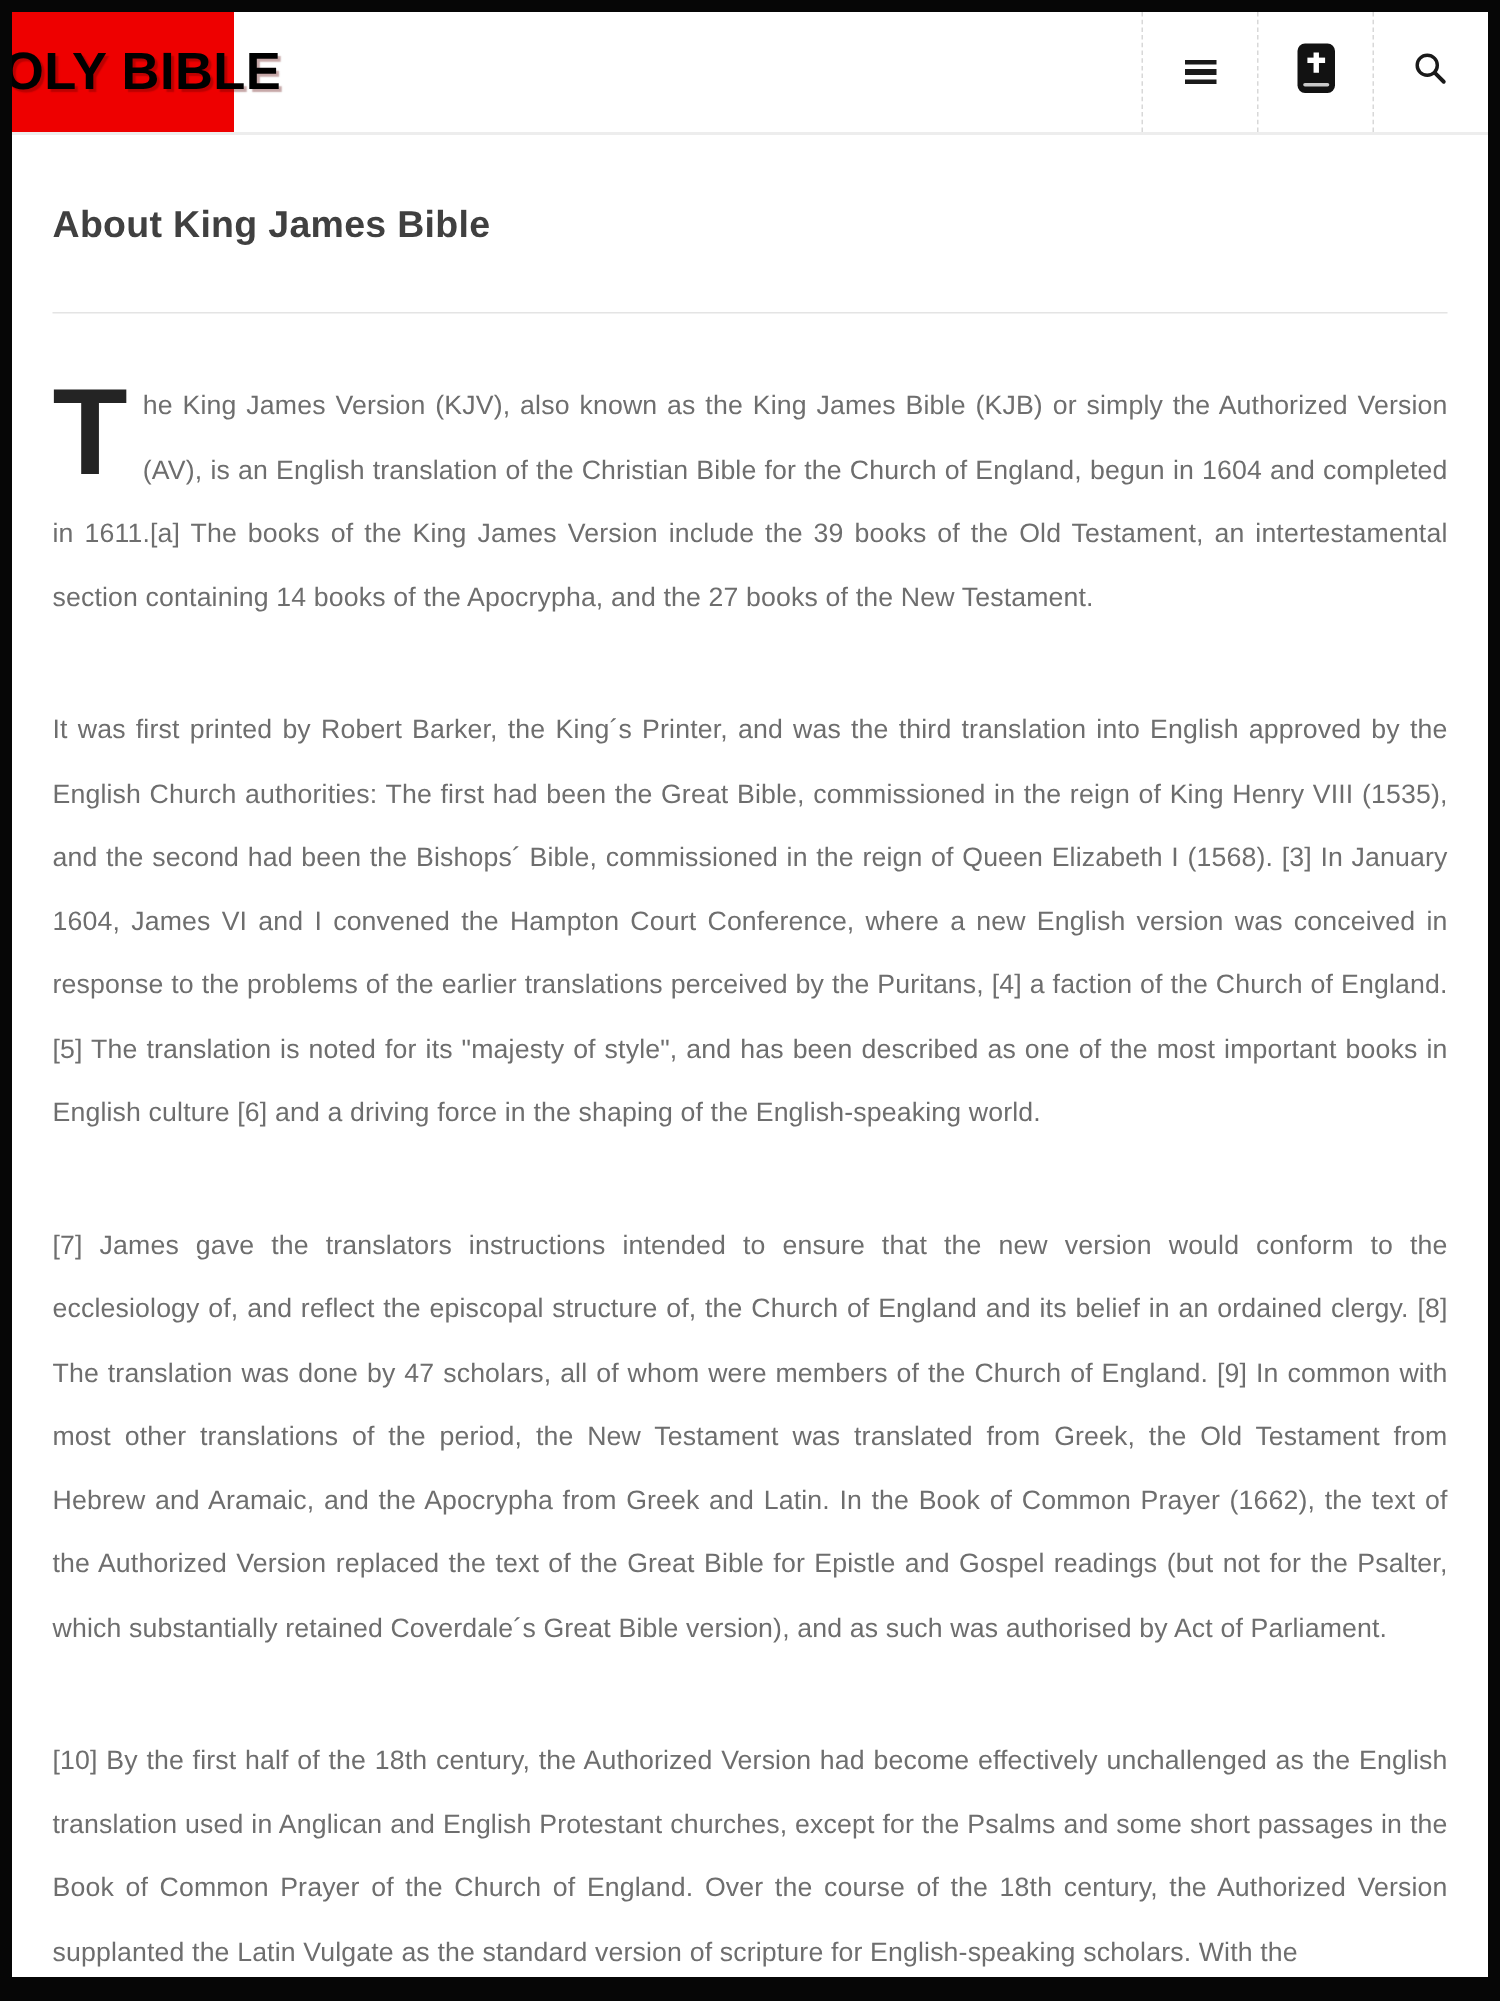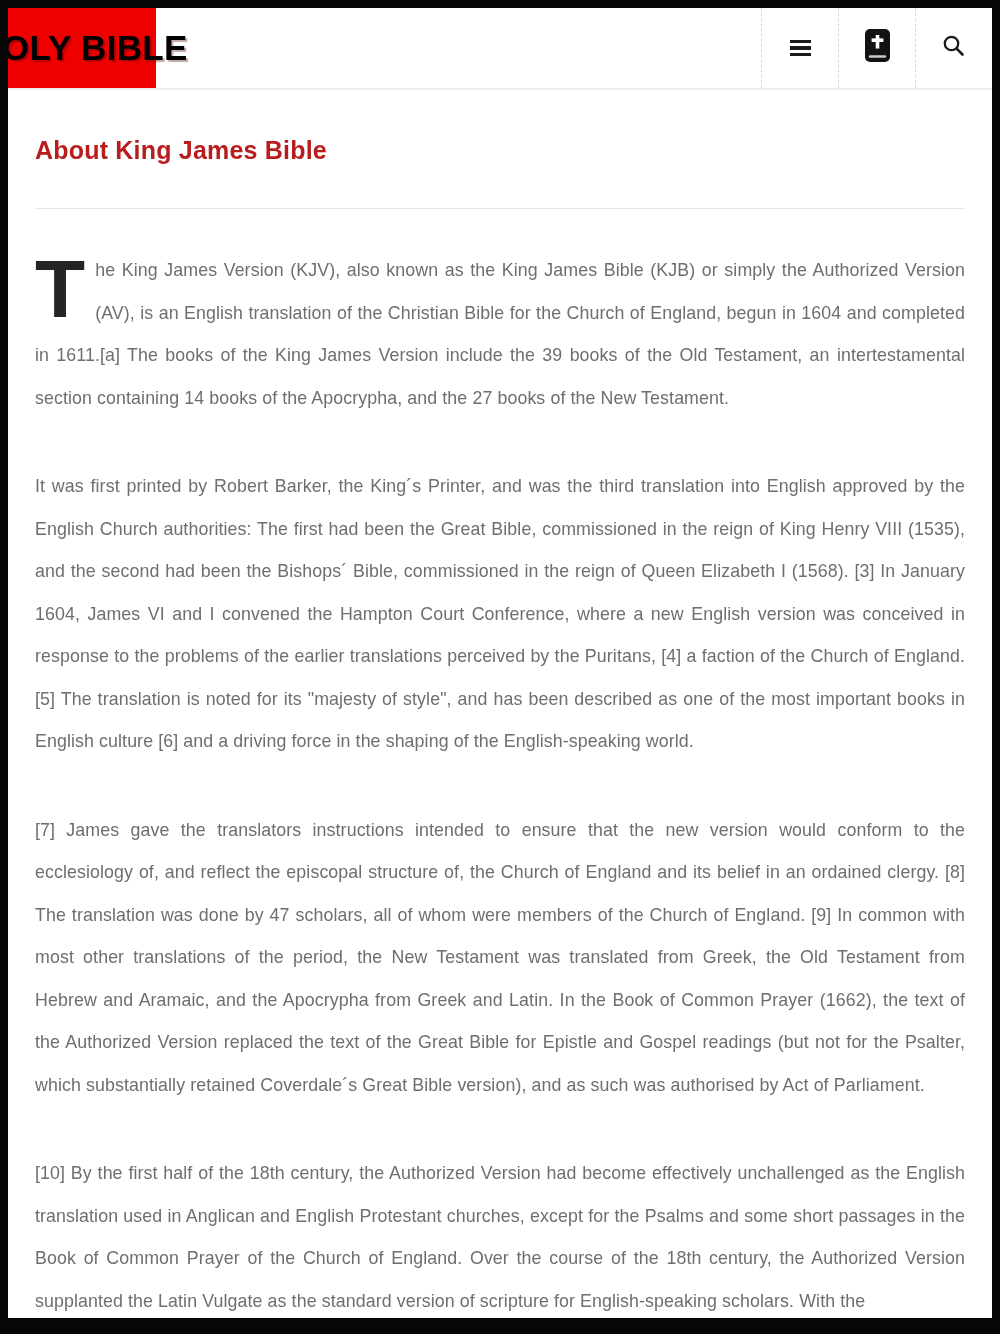--- a/index.html
+++ b/index.html
@@ -56,21 +56,21 @@
     background: #1a1a1a;
     margin: 3.5px 0;
   }
 
   
   .content { padding: 0 27px; }
   h1 {
     margin: 46px 0 0 0;
     font-size: 25px;
     font-weight: 700;
-    color: #b91c1c;
+    color: #404040;
     letter-spacing: 0.2px;
   }
   .rule {
     border: none;
     border-top: 1px solid #e4e4e4;
     margin: 43px 0 0 0;
   }
   article { margin-top: 40px; }
   article p {
     margin: 0 0 46px 0;

